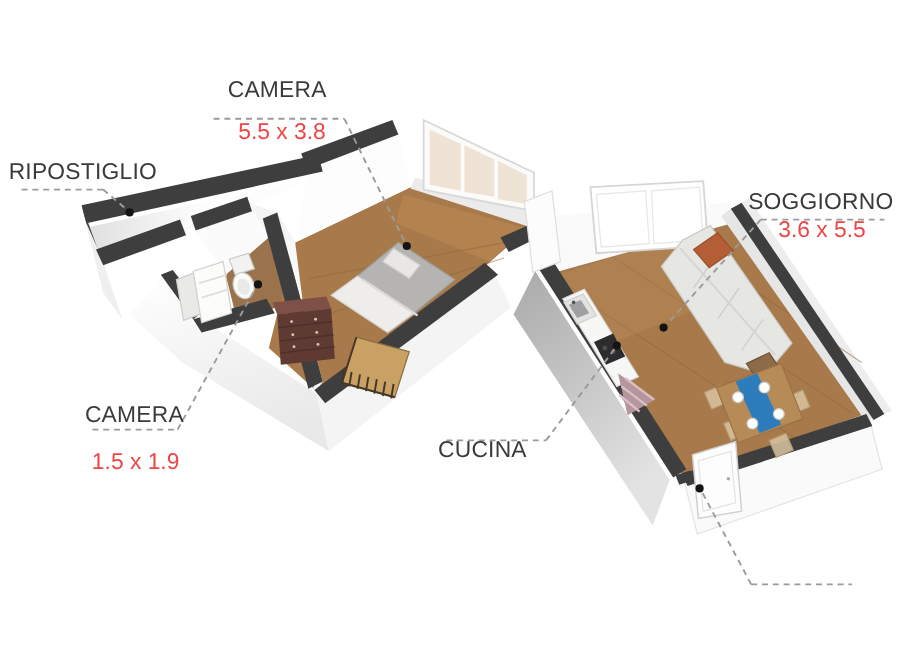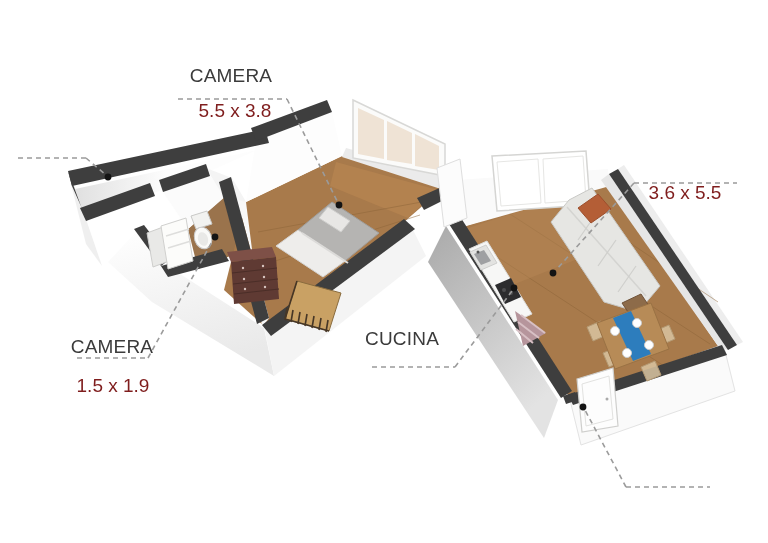--- a/index.html
+++ b/index.html
@@ -8,21 +8,21 @@
     font-family:"Liberation Sans", sans-serif;
   }
   .stage svg{position:absolute;left:0;top:0;}
   .room-label{
     position:absolute;transform:translate(-50%,-50%);
     color:#3b3b3b;font-size:19px;letter-spacing:.2px;white-space:nowrap;
     line-height:1;
   }
   .room-dims{
     position:absolute;transform:translate(-50%,-50%);
-    color:#7f1d1d;font-size:19px;white-space:nowrap;line-height:1;
+    color:#ef4444;font-size:19px;white-space:nowrap;line-height:1;
   }
 </style>
 </head>
 <body>
 
 <div class="stage">
 <svg width="768" height="543" viewBox="0 0 768 543">
   <defs>
     <linearGradient id="gradLeftExt" x1="0" y1="0" x2="0.55" y2="1">
       <stop offset="0" stop-color="#a9a9a9"></stop>
@@ -217,24 +217,26 @@
   <g fill="#141414">
     <circle cx="108" cy="177" r="3.4"></circle>
     <circle cx="339" cy="205" r="3.4"></circle>
     <circle cx="553" cy="273" r="3.4"></circle>
     <circle cx="215" cy="237" r="3.4"></circle>
     <circle cx="514" cy="288" r="3.4"></circle>
     <circle cx="583" cy="407" r="3.4"></circle>
   </g>
 </svg>
 
+  <div class="room-label" style="left:69px;top:144px">RIPOSTIGLIO</div>
 
   <div class="room-label" style="left:231px;top:75px">CAMERA</div>
   <div class="room-dims" style="left:235px;top:110px">5.5 x 3.8</div>
 
+  <div class="room-label" style="left:684px;top:169px">SOGGIORNO</div>
   <div class="room-dims" style="left:685px;top:192px">3.6 x 5.5</div>
 
   <div class="room-label" style="left:112px;top:346px">CAMERA</div>
   <div class="room-dims" style="left:113px;top:385px">1.5 x 1.9</div>
 
-  <div class="room-label" style="left:402px;top:338px">CUCINA</div>
+  <div class="room-label" style="left:402px;top:375px">CUCINA</div>
 
 </div>
 
 </body></html>

